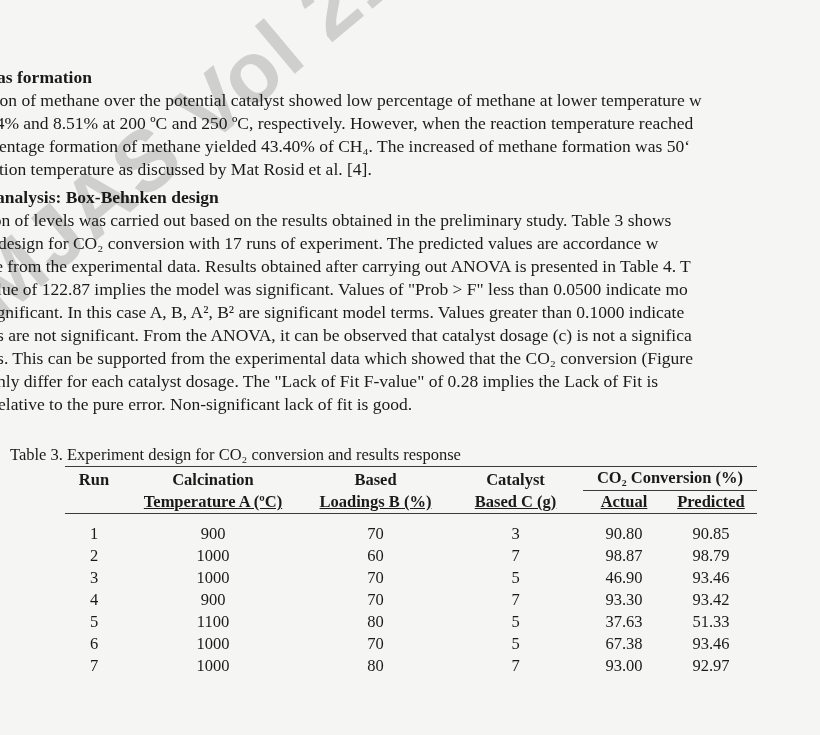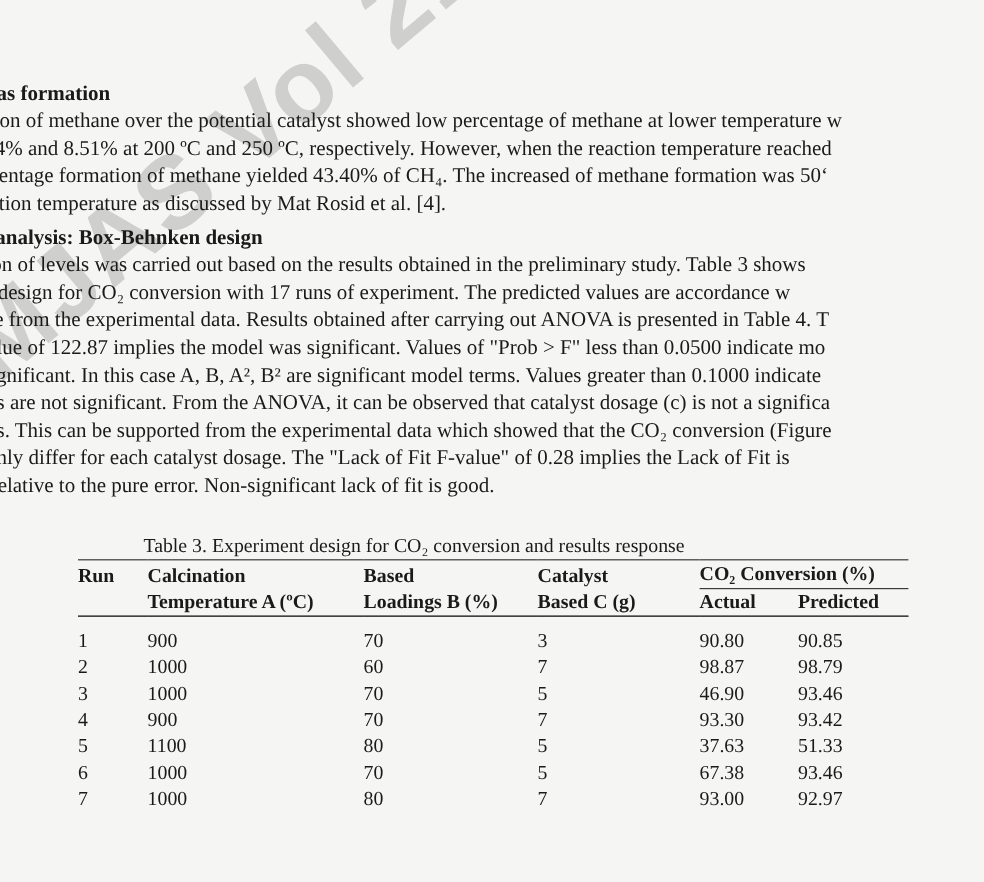--- a/index.html
+++ b/index.html
@@ -76,51 +76,52 @@
     position: absolute;
     left: 0;
     top: 444px;
     width: 820px;
     z-index: 2;
   }
 
   #table-caption {
     font-size: 16.5px;
     line-height: 22px;
-    text-align: center;
+    text-align: left;
     padding-left: 10px;
     padding-right: 140px;
     white-space: nowrap;
   }
 
   table.data {
     border-collapse: collapse;
     margin-left: 65px;
     width: 692px;
     table-layout: fixed;
   }
 
   table.data th,
   table.data td {
     padding: 0;
-    text-align: left;
+    text-align: center;
     vertical-align: bottom;
     font-size: 16.5px;
     line-height: 22px;
   }
 
   table.data thead th {
     font-weight: 700;
   }
 
   .rule-top td, .rule-top th {
     border-top: 1.6px solid #3b3b3b;
   }
   .rule-bottom td, .rule-bottom th {
     border-bottom: 1.6px solid #3b3b3b;
+    text-decoration: underline;
   }
 
   .hdr-row-1 th { padding-top: 8px; }
   .hdr-row-2 th { padding-bottom: 5px; }
 
   tbody tr td { padding-top: 7px; padding-bottom: 1px; }
   tbody tr:first-child td { padding-top: 9px; }
 
   
   .group-head {

